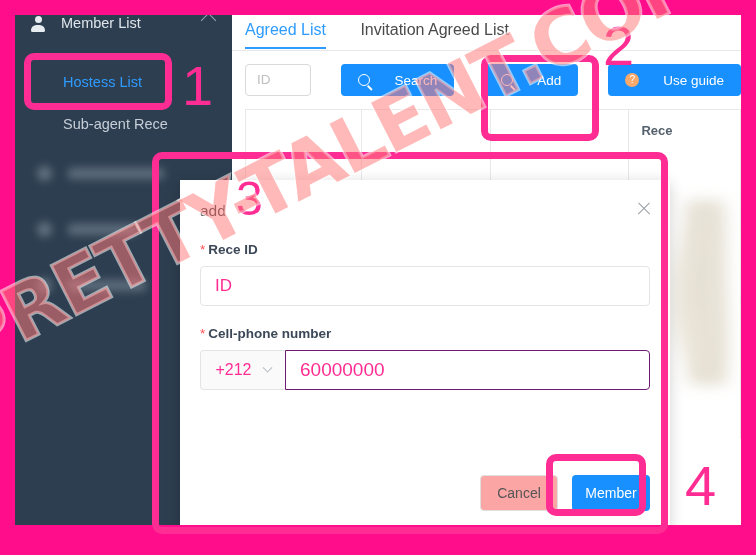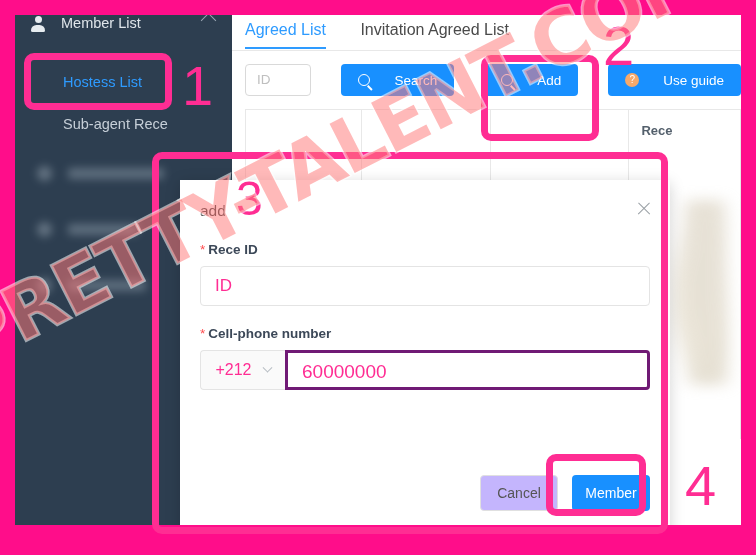--- a/index.html
+++ b/index.html
@@ -222,32 +222,32 @@
     display: flex; align-items: center; justify-content: center; gap: 12px;
     font-size: 16px; color: #ff2d93; text-align: center;
   }
   .cc-caret {
     width: 7px; height: 7px;
     border-right: 1.4px solid #b6bcc2;
     border-bottom: 1.4px solid #b6bcc2;
     transform: rotate(45deg) translate(-2px,-2px);
   }
   .phone-input {
-    flex: 1 1 auto; border: 3px solid #701a75; border-radius: 0 4px 4px 0;
+    flex: 1 1 auto; border: 1px solid #701a75; border-radius: 0 4px 4px 0;
     padding: 0 14px; line-height: 38px;
     font-size: 19px; color: #ff2d93; background: #fff;
   }
   #modal-foot {
     position: absolute; right: 20px; bottom: 24px;
     display: flex; gap: 14px; align-items: center;
   }
   .btn-cancel {
     height: 36px; min-width: 78px;
     border: 1px solid #e0e0e0; border-radius: 4px;
-    background: #c4b5fd; color: #555;
+    background: #fca5a5; color: #555;
     font-size: 14px;
     display: flex; align-items: center; justify-content: center;
   }
   .btn-submit {
     height: 36px; min-width: 78px;
     border-radius: 4px; background: #1890ff; color: #fff;
     font-size: 14px;
     display: flex; align-items: center; justify-content: center;
   }
 

